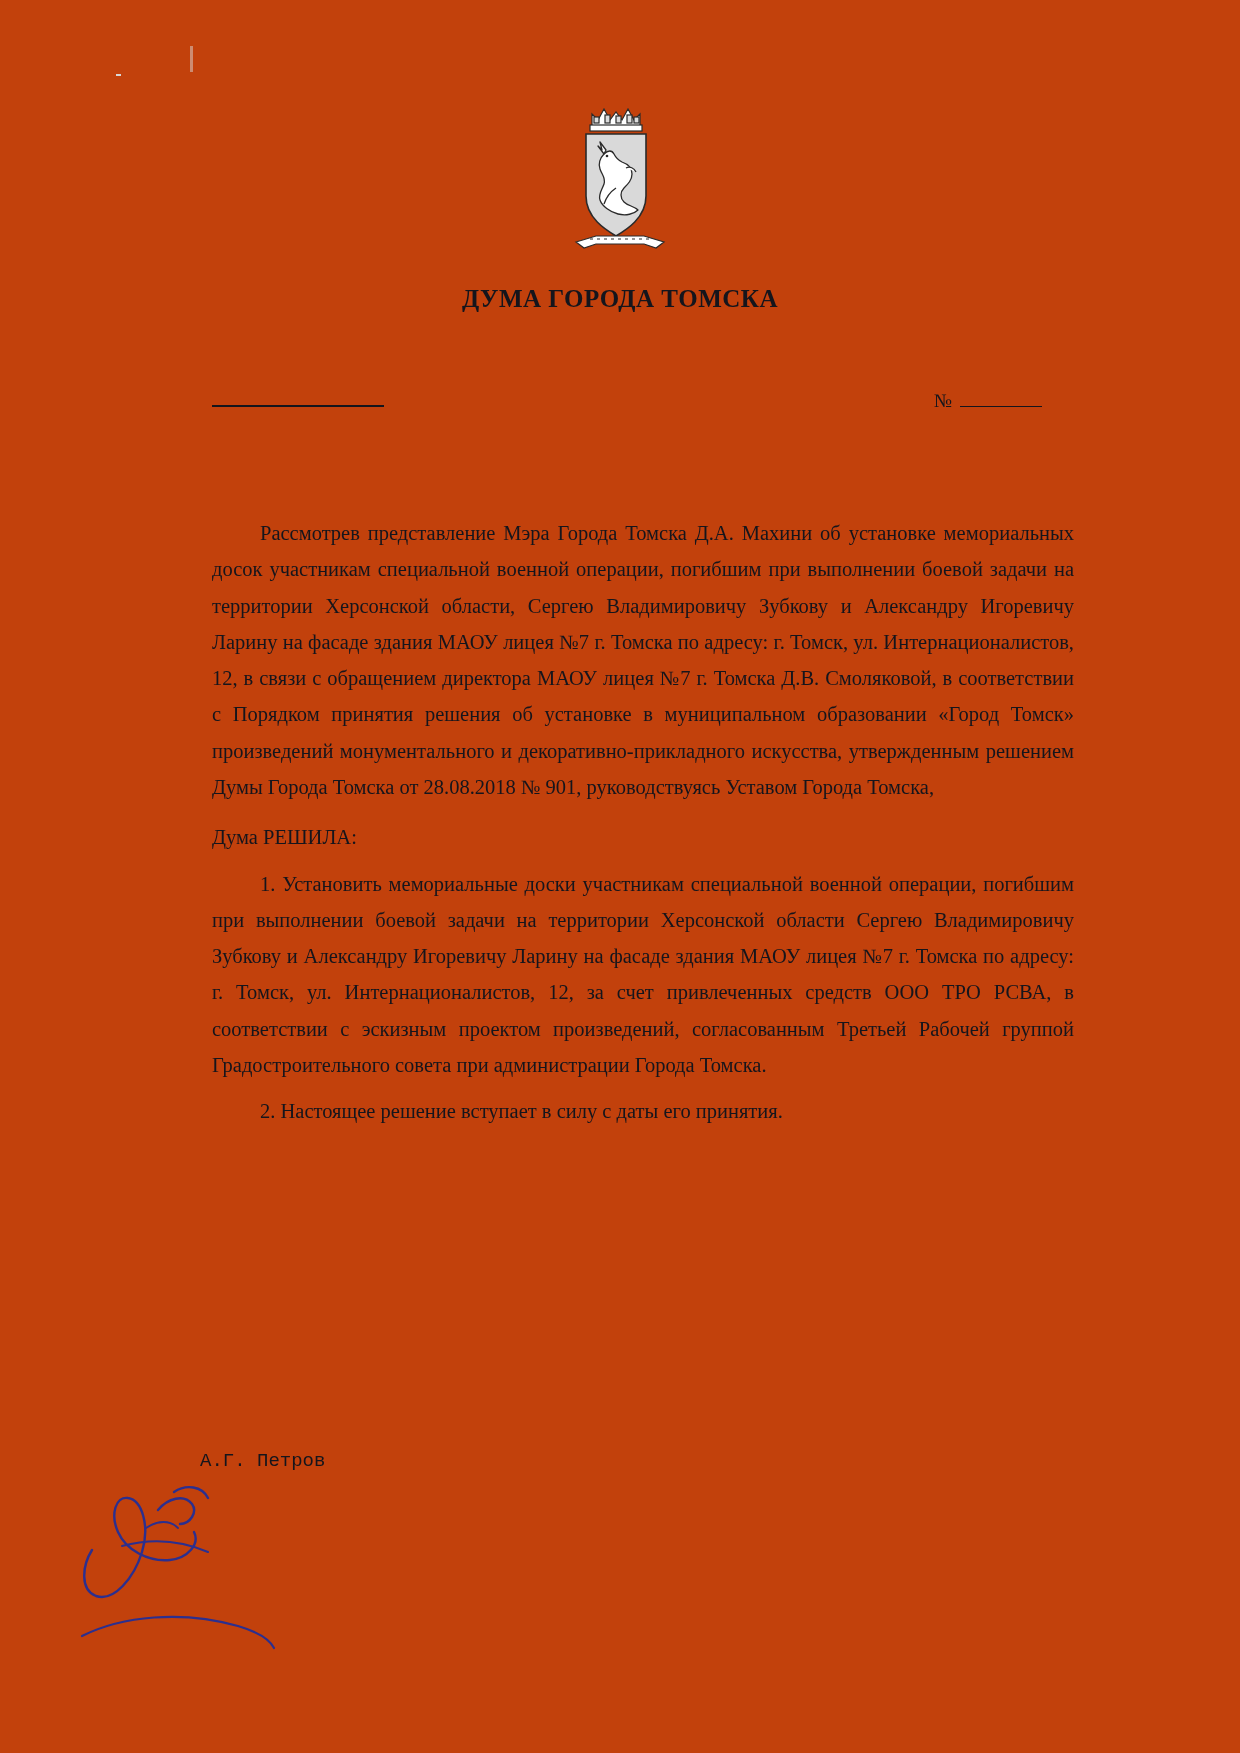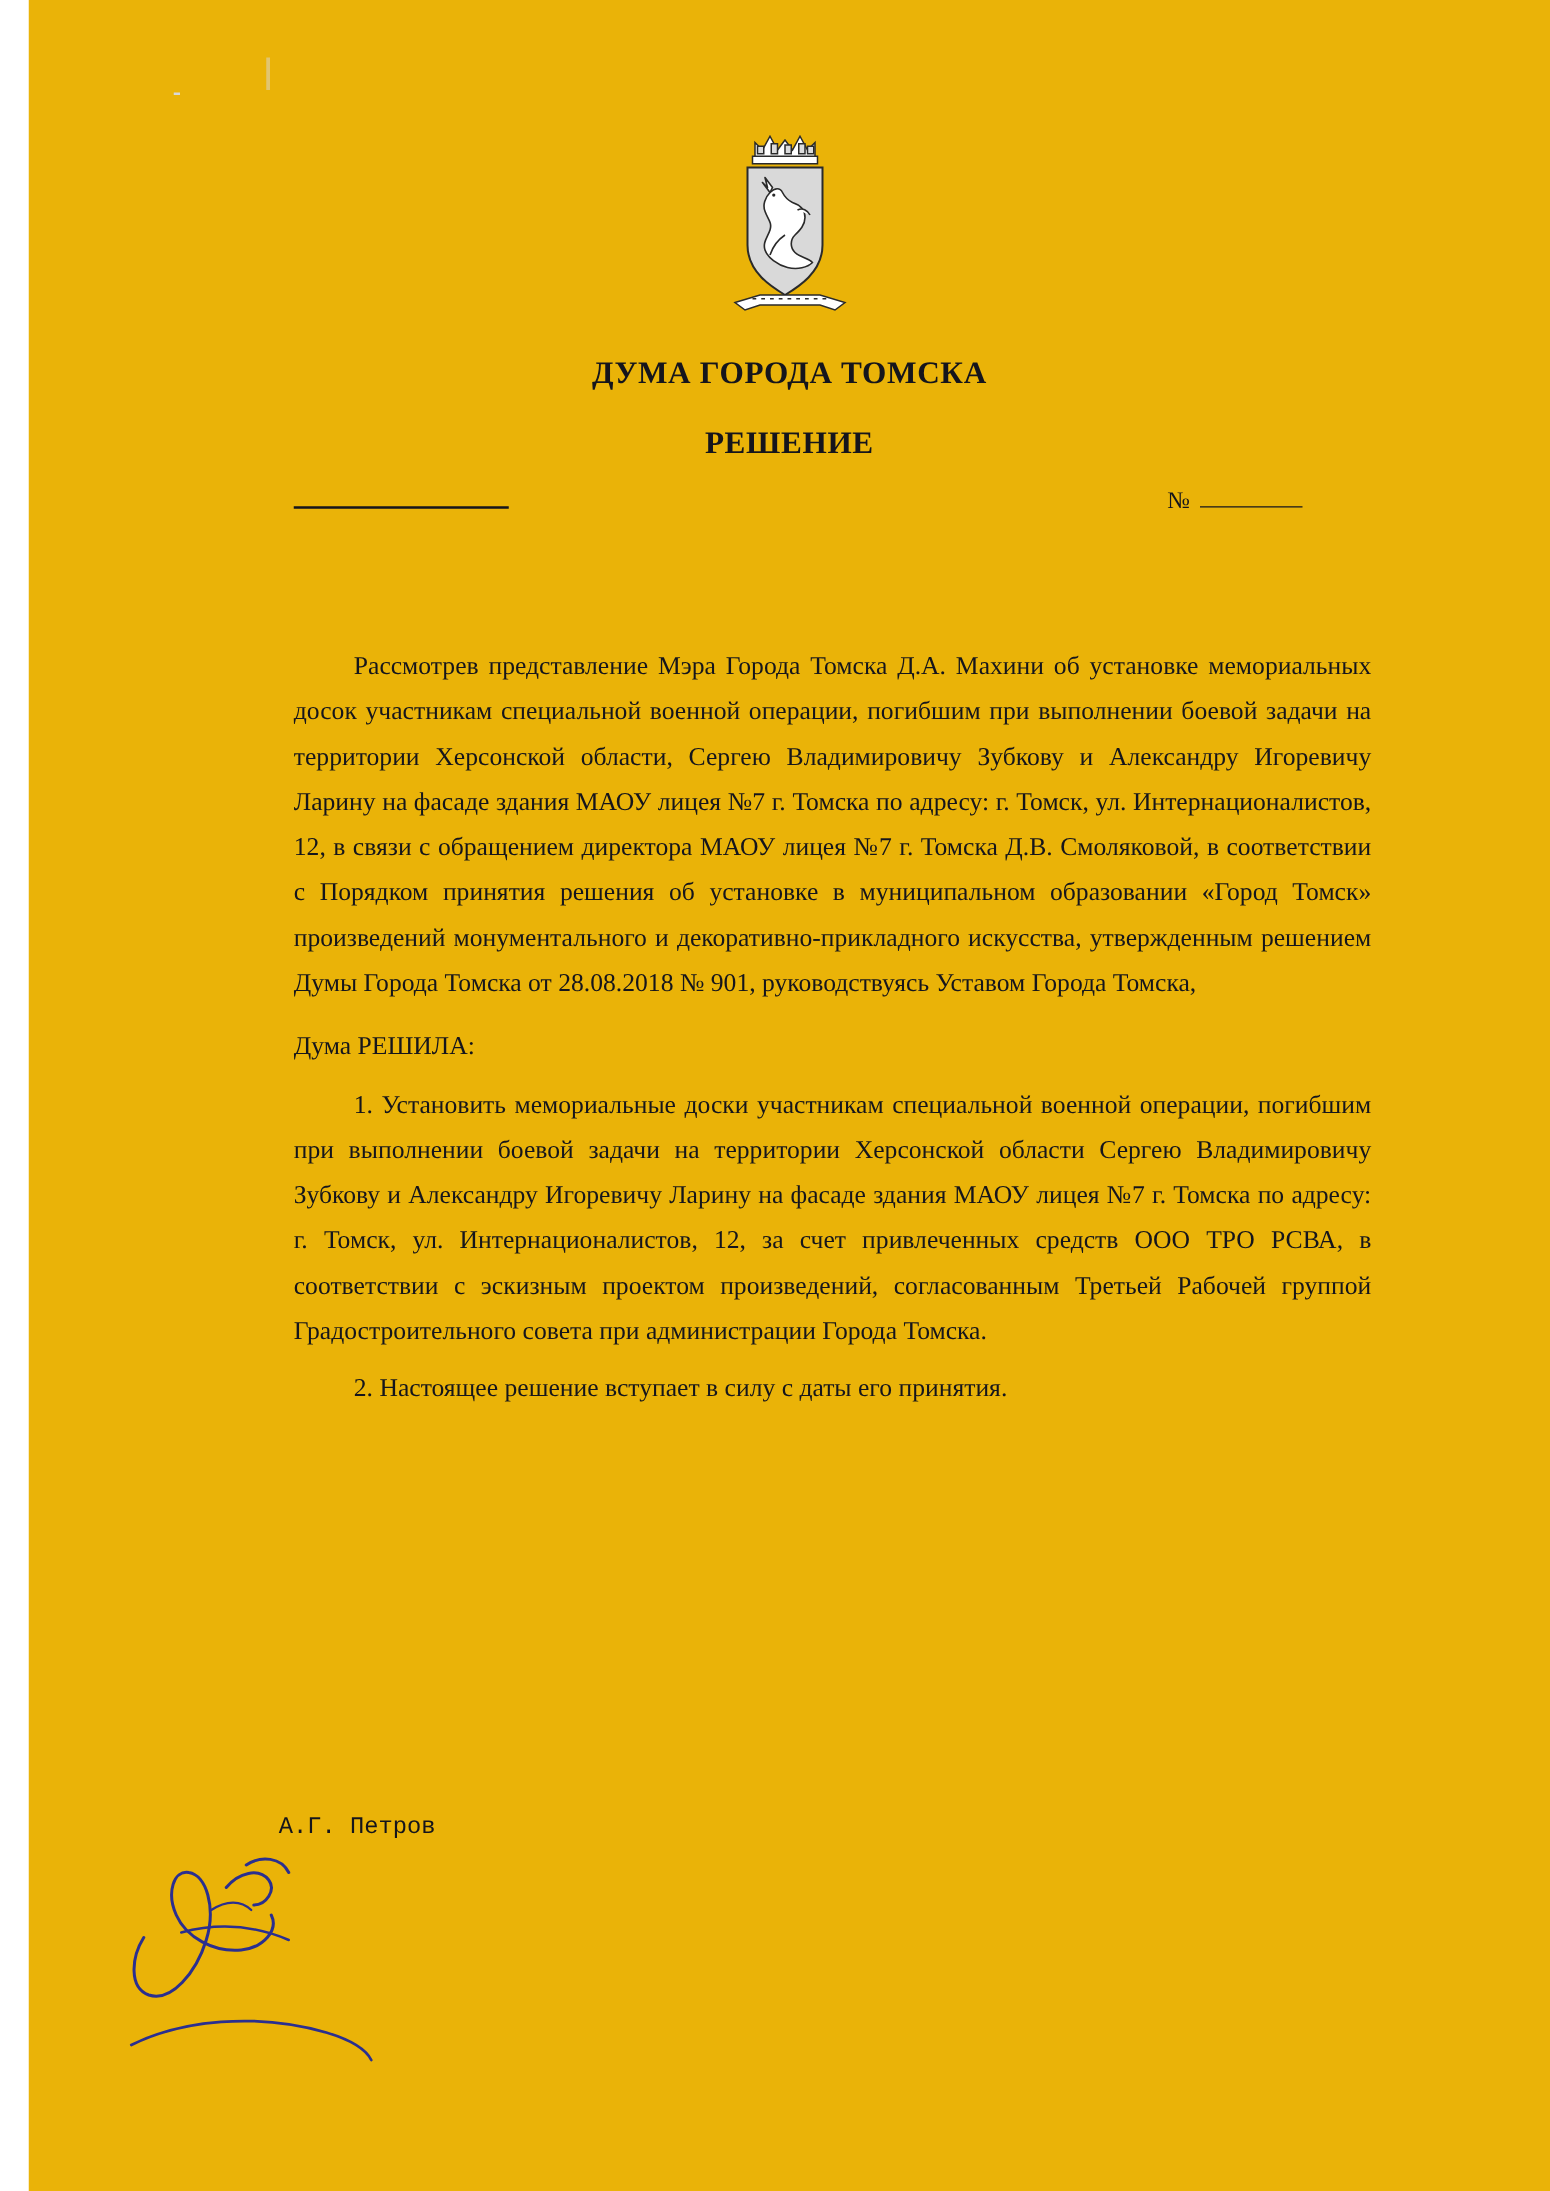--- a/index.html
+++ b/index.html
@@ -12,22 +12,21 @@
     height: 1753px;
     position: relative;
     font-family: "Liberation Serif", serif;
     color: #15151c;
     overflow: hidden;
   }
 
   .page {
     position: absolute;
     inset: 0;
-    background: #eab308;
-    margin-left: 23px;
+    background: #c2410c;
   }
 
   
   .emblem-wrap {
     position: absolute;
     top: 96px;
     left: 0;
     width: 100%;
     display: flex;
     justify-content: center;
@@ -190,21 +189,20 @@
 
       <g fill="#ffffff" stroke="#2a2a2a" stroke-width="1.2">
         <path d="M16 146 L36 140 L84 140 L104 146 L96 152 L84 148 L36 148 L24 152 Z"></path>
         <path d="M30 143 h60" stroke-dasharray="3 4"></path>
       </g>
     </svg>
   </div>
 
   <div class="doc-header">
     <h1 class="doc-title">ДУМА ГОРОДА ТОМСКА</h1>
-    <h2 class="doc-subtitle">РЕШЕНИЕ</h2>
   </div>
 
   <div class="number-line">
     <span>№</span>
     <span class="number-blank"></span>
   </div>
 
   <div class="subject">
     <div class="subject-rule"></div>
   </div>

